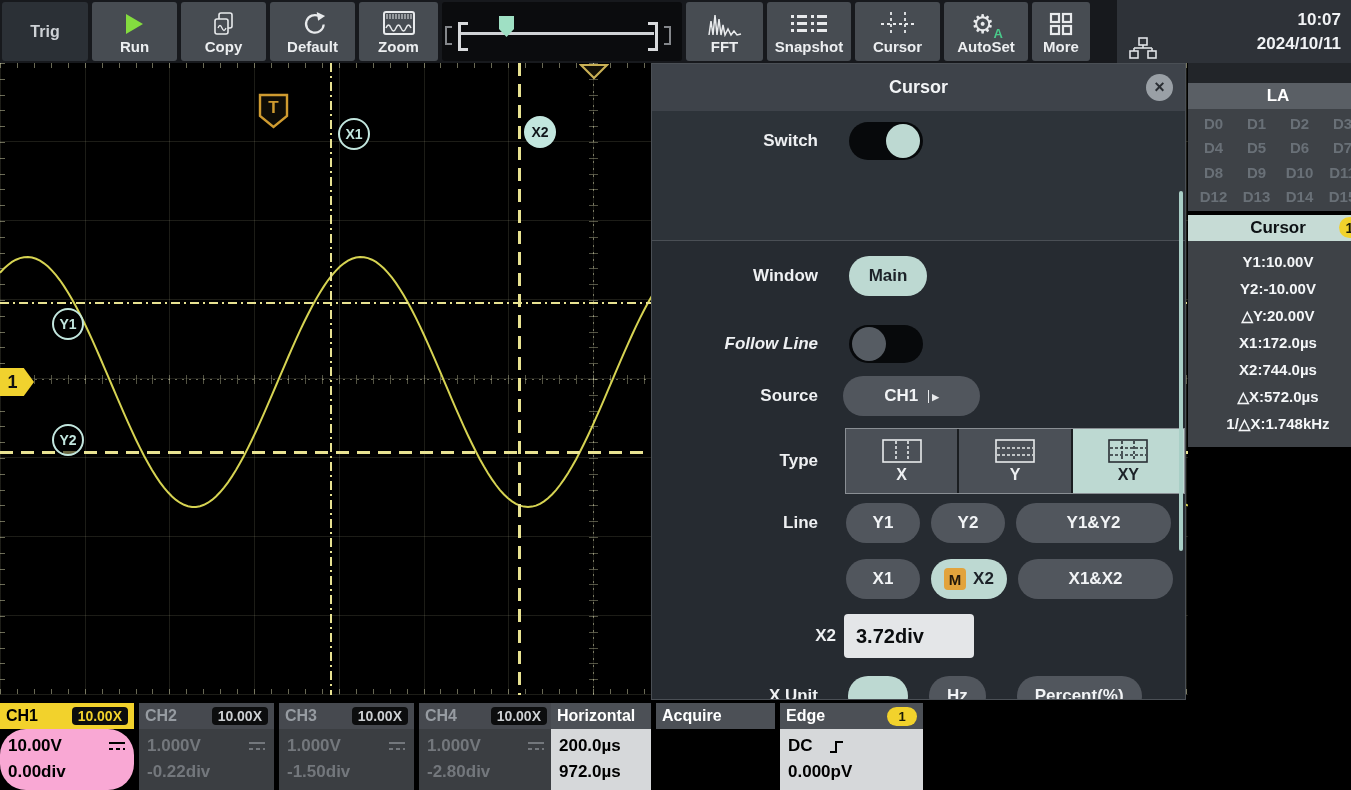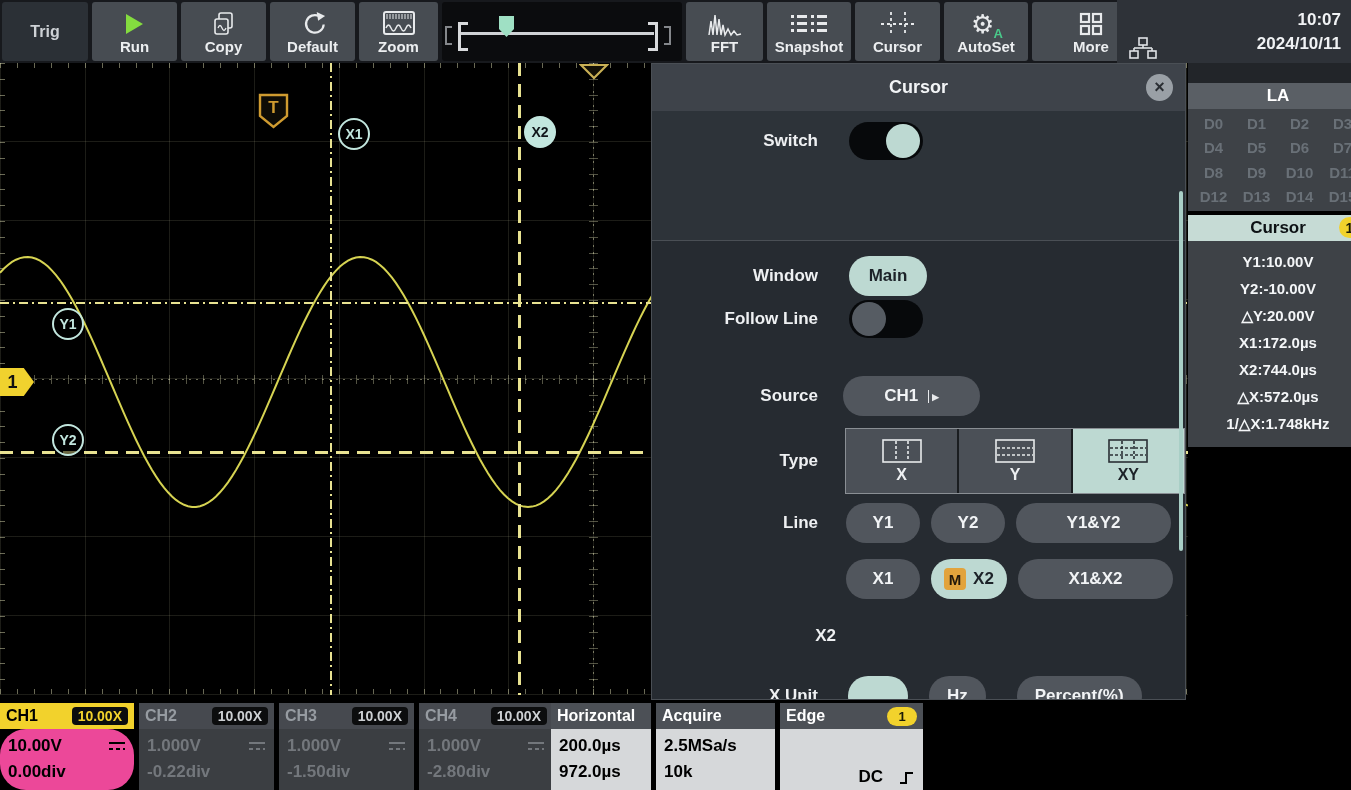--- a/index.html
+++ b/index.html
@@ -110,21 +110,21 @@
   .readouts div{height:27px;line-height:27px;text-align:center;color:#f4f6f8;font-weight:bold;font-size:15px;}
 
   
   .bbar{position:absolute;left:0;top:703px;width:1351px;height:87px;background:#000;}
   .bcell{position:absolute;top:0;height:87px;}
   .bhead{height:26px;display:flex;align-items:center;padding:0 6px;font-weight:bold;font-size:16px;box-sizing:border-box;}
   .bbody{height:61px;padding:5px 8px 6px;display:flex;flex-direction:column;justify-content:space-between;
          font-weight:bold;font-size:17px;box-sizing:border-box;}
   .bline{display:flex;justify-content:space-between;align-items:center;line-height:24px;}
   .ch-active .bhead{background:#f2d22c;color:#000;}
-  .ch-active .bbody{background:#ec4899;color:#000;border-radius:26px;}
+  .ch-active .bbody{background:#f9a8d4;color:#000;border-radius:26px;}
   .ch-inactive .bhead{background:#46494f;color:#969ba1;}
   .ch-inactive .bbody{background:#3b3e42;color:#73777c;}
   .attn{margin-left:auto;background:#0c0d0e;border-radius:4px;font-size:14px;font-weight:bold;padding:1px 6px;}
   .ch-active .attn{color:#f2d22c;}
   .ch-inactive .attn{color:#cdd0d3;}
   .info .bhead{background:#4c5056;color:#fff;}
   .info .bbody{background:#d6d8da;color:#000;}
   .edge-badge{margin-left:auto;width:30px;height:19px;border-radius:10px;background:#f2d22c;color:#1a1a08;
               font-size:13px;font-weight:bold;display:flex;align-items:center;justify-content:center;}
 </style>
@@ -218,21 +218,21 @@
         </svg>
       </div>
       <span class="tlbl">Cursor</span>
     </div>
     <div class="tcell" style="left:944px;width:84px;">
       <div class="ticon">
         <div class="gearwrap"><span class="gear">⚙</span><span class="ga">A</span></div>
       </div>
       <span class="tlbl">AutoSet</span>
     </div>
-    <div class="tcell" style="left:1032px;width:78px;padding-left:20px;">
+    <div class="tcell" style="left:1032px;width:58px;">
       <div class="ticon">
         <svg width="24" height="24" viewBox="0 0 24 24" fill="none" stroke="#e8eaec" stroke-width="2.2">
           <rect x="2" y="2" width="8" height="8"></rect>
             <rect x="14" y="2" width="8" height="8"></rect>
           <rect x="2" y="14" width="8" height="8"></rect>
             <rect x="14" y="14" width="8" height="8"></rect>
         </svg>
       </div>
       <span class="tlbl">More</span>
     </div>
@@ -312,21 +312,21 @@
       <div class="dlabel">Switch</div>
       <div class="toggle on" style="margin-left:15px;">
           <div class="knob"></div>
         </div>
     </div>
 
     <div class="drow" style="top:192px;">
       <div class="dlabel">Window</div>
       <div class="pill sel" style="min-width:78px;margin-left:15px;">Main</div>
     </div>
-    <div class="drow" style="top:235px;">
+    <div class="drow" style="top:260px;font-style:italic;">
       <div class="dlabel">Follow Line</div>
       <div class="toggle off" style="margin-left:15px;">
           <div class="knob"></div>
         </div>
     </div>
     <div class="drow" style="top:312px;">
       <div class="dlabel">Source</div>
       <div class="pill" style="min-width:137px;margin-left:9px;">
         <span>CH1</span>
         <span class="drop">▸</span>
@@ -376,20 +376,21 @@
       <div class="pill" style="min-width:74px;margin-left:12px;">X1</div>
       <div class="pill sel" style="min-width:76px;padding:0 10px;">
         <span class="mbadge">M</span>
         <span>X2</span>
       </div>
       <div class="pill" style="min-width:155px;">X1&amp;X2</div>
     </div>
 
     <div class="drow" style="top:550px;height:44px;">
       <div class="dlabel" style="width:149px;padding-right:8px;">X2</div>
+      <div class="valuebox">3.72div</div>
     </div>
 
     <div class="drow" style="top:612px;">
       <div class="dlabel">X Unit</div>
       <div class="pill sel" style="min-width:60px;margin-left:14px;"></div>
       <div class="pill" style="min-width:46px;margin-left:10px;">Hz</div>
       <div class="pill" style="min-width:113px;margin-left:20px;">Percent(%)</div>
     </div>
 
     <div class="dscroll"></div>
@@ -528,37 +529,29 @@
         <div class="bline">
             <span>972.0µs</span>
           </div>
       </div>
     </div>
 
     <div class="bcell info" style="left:656px;width:119px;">
       <div class="bhead">
           <span>Acquire</span>
         </div>
-      <div class="bbody">
-        <div class="bline">
-            <span>2.5MSa/s</span>
-          </div>
-        <div class="bline">
-            <span>10k</span>
-          </div>
-      </div>
     </div>
 
     <div class="bcell info" style="left:780px;width:143px;">
       <div class="bhead">
         <span>Edge</span>
         <span class="edge-badge">1</span>
       </div>
       <div class="bbody">
-        <div class="bline" style="justify-content:flex-end;gap:16px;margin-top:31px;">
+        <div class="bline" style="justify-content:flex-start;gap:16px;">
           <span>DC</span>
           <svg width="16" height="17" viewBox="0 0 16 17" fill="none" stroke="#000" stroke-width="2">
             <path d="M1,14 H7 V4 H14"></path>
           </svg>
         </div>
         <div class="bline">
             <span>0.000pV</span>
           </div>
       </div>
     </div>

